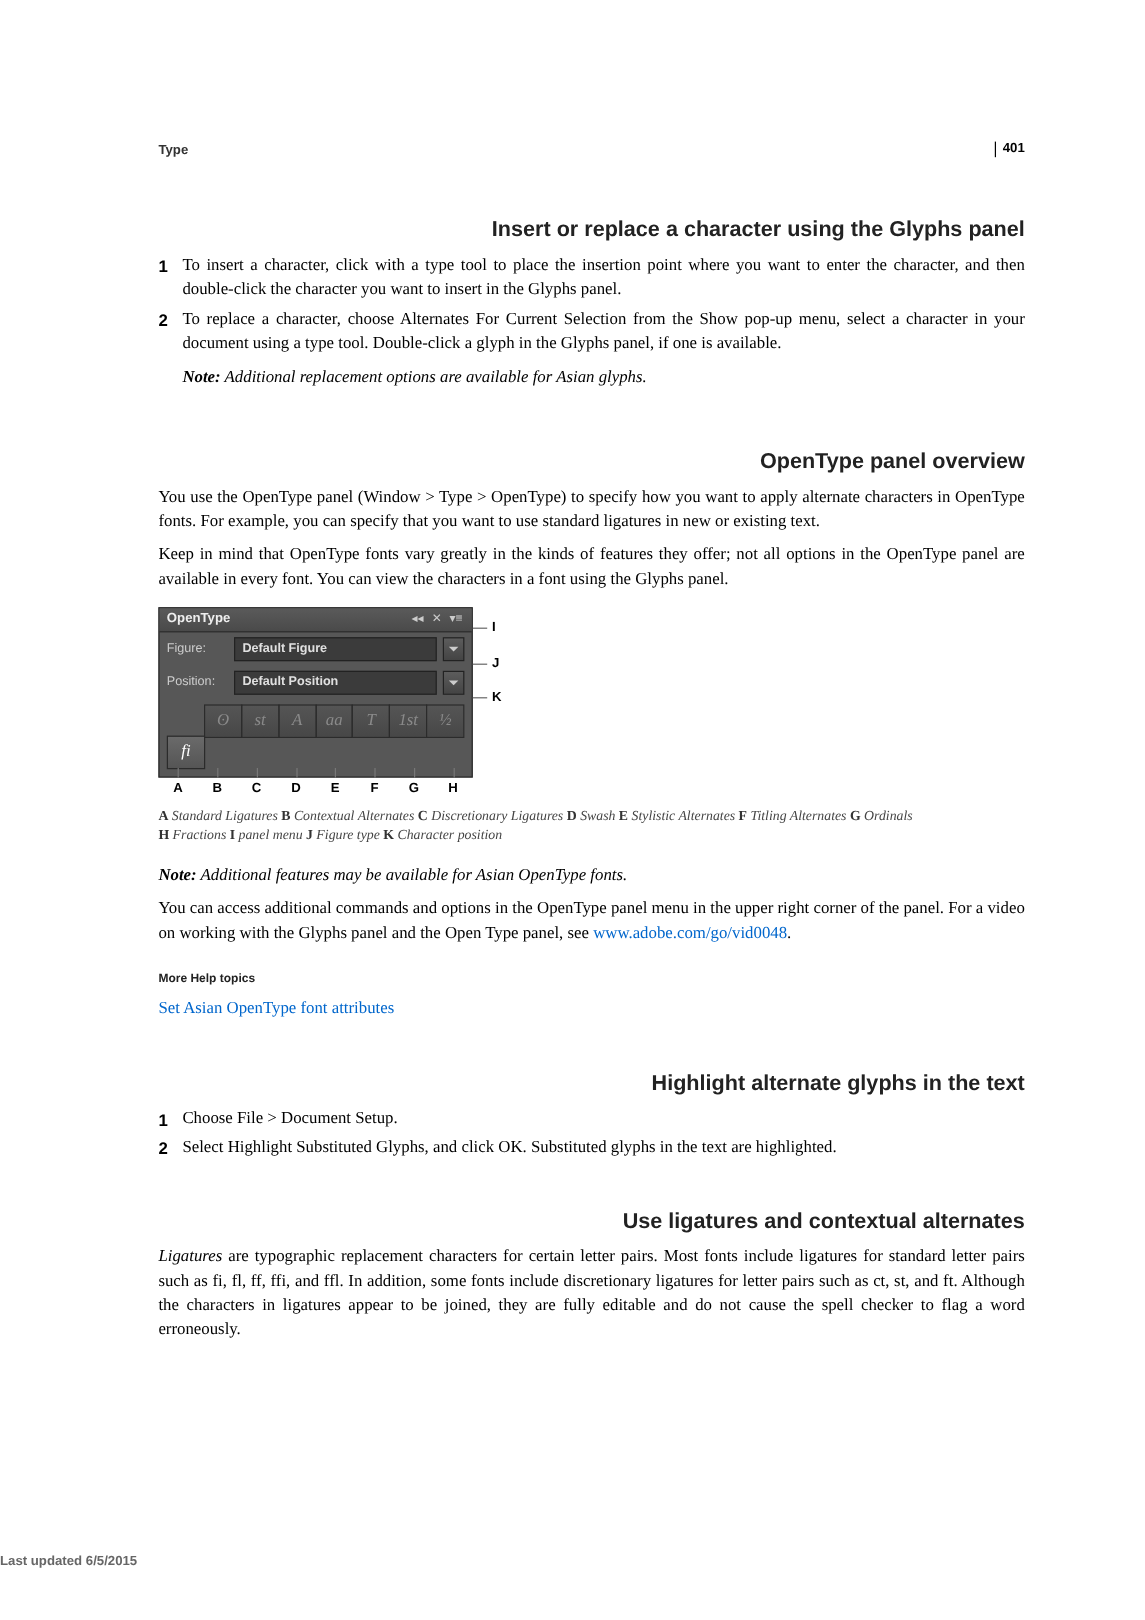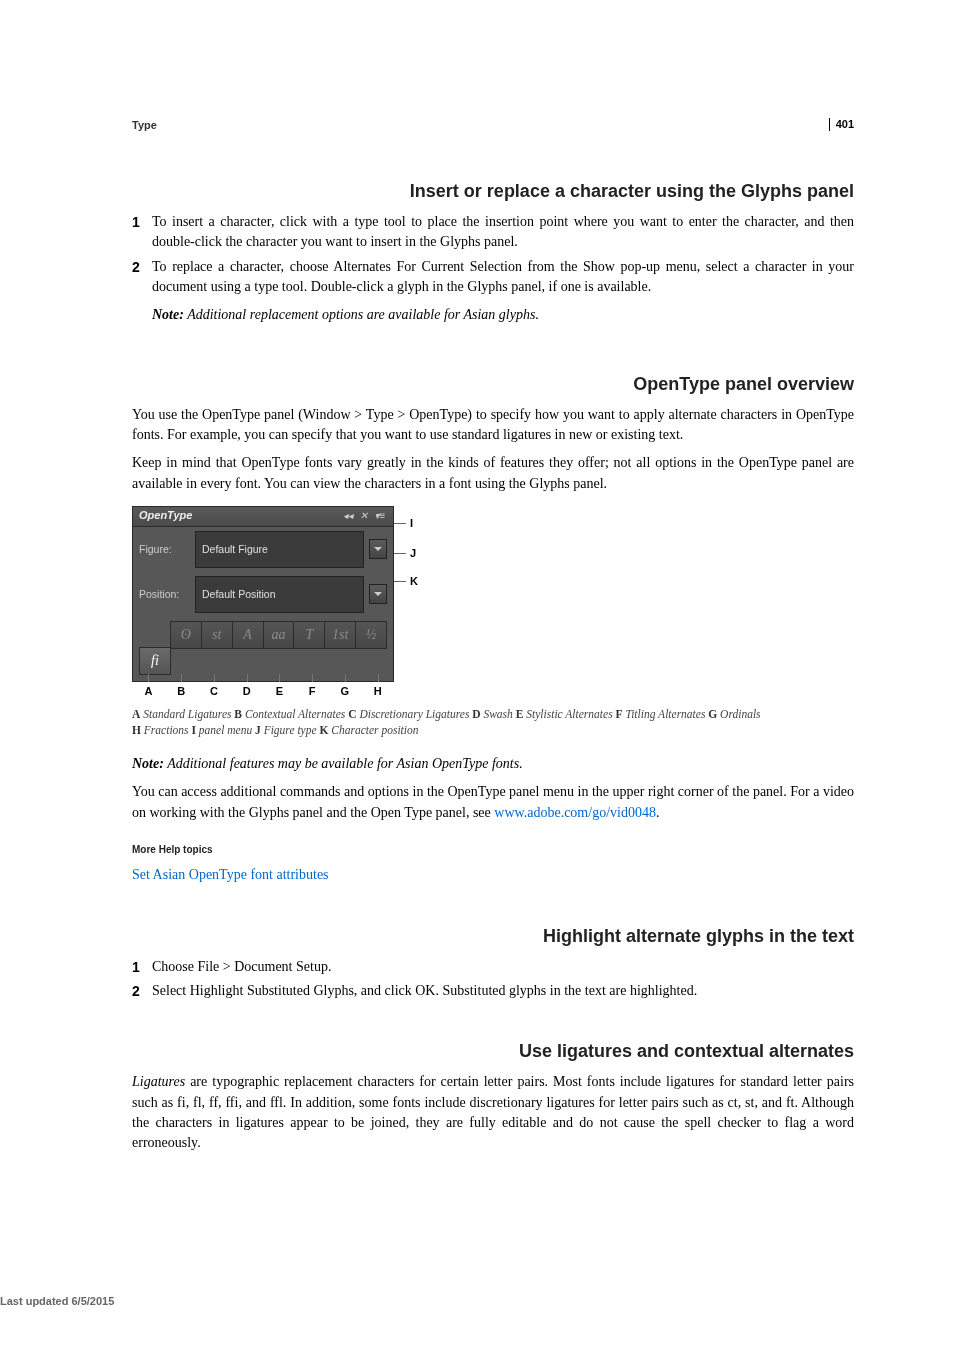--- a/index.html
+++ b/index.html
@@ -100,46 +100,46 @@
     font-size: 11px;
     color: #ddd;
   }
   .ot-titlebar {
     background: linear-gradient(#5a5a5a,#4a4a4a);
     padding: 3px 6px;
     display: flex;
     align-items: center;
     border-bottom: 1px solid #2a2a2a;
     height: 20px;
-    font-style: italic;
   }
   .ot-title { font-weight: bold; color: #eee; font-size: 11px; }
   .ot-title-spacer { flex: 1; }
   .ot-title-collapse, .ot-title-close, .ot-title-menu {
     width: 14px; height: 14px; display: inline-flex; align-items: center; justify-content: center;
     color: #ccc; font-size: 10px; margin-left: 2px;
   }
   .ot-row {
     display: flex;
     align-items: center;
     padding: 4px 6px;
     gap: 6px;
   }
   .ot-label { width: 50px; color: #ccc; font-size: 10.5px; }
   .ot-select {
     flex: 1;
     background: #3b3b3b;
     border: 1px solid #222;
-    height: 37px;
+    height: 20px;
     display: flex;
     align-items: center;
     padding: 0 6px;
     color: #e0e0e0;
     font-size: 10.5px;
     position: relative;
+    font-weight: bold;
   }
   .ot-dd {
     width: 18px; height: 20px;
     background: linear-gradient(#5c5c5c,#444);
     border: 1px solid #222;
     margin-left: -1px;
     display: flex; align-items: center; justify-content: center;
   }
   .ot-dd::after {
     content: "";

